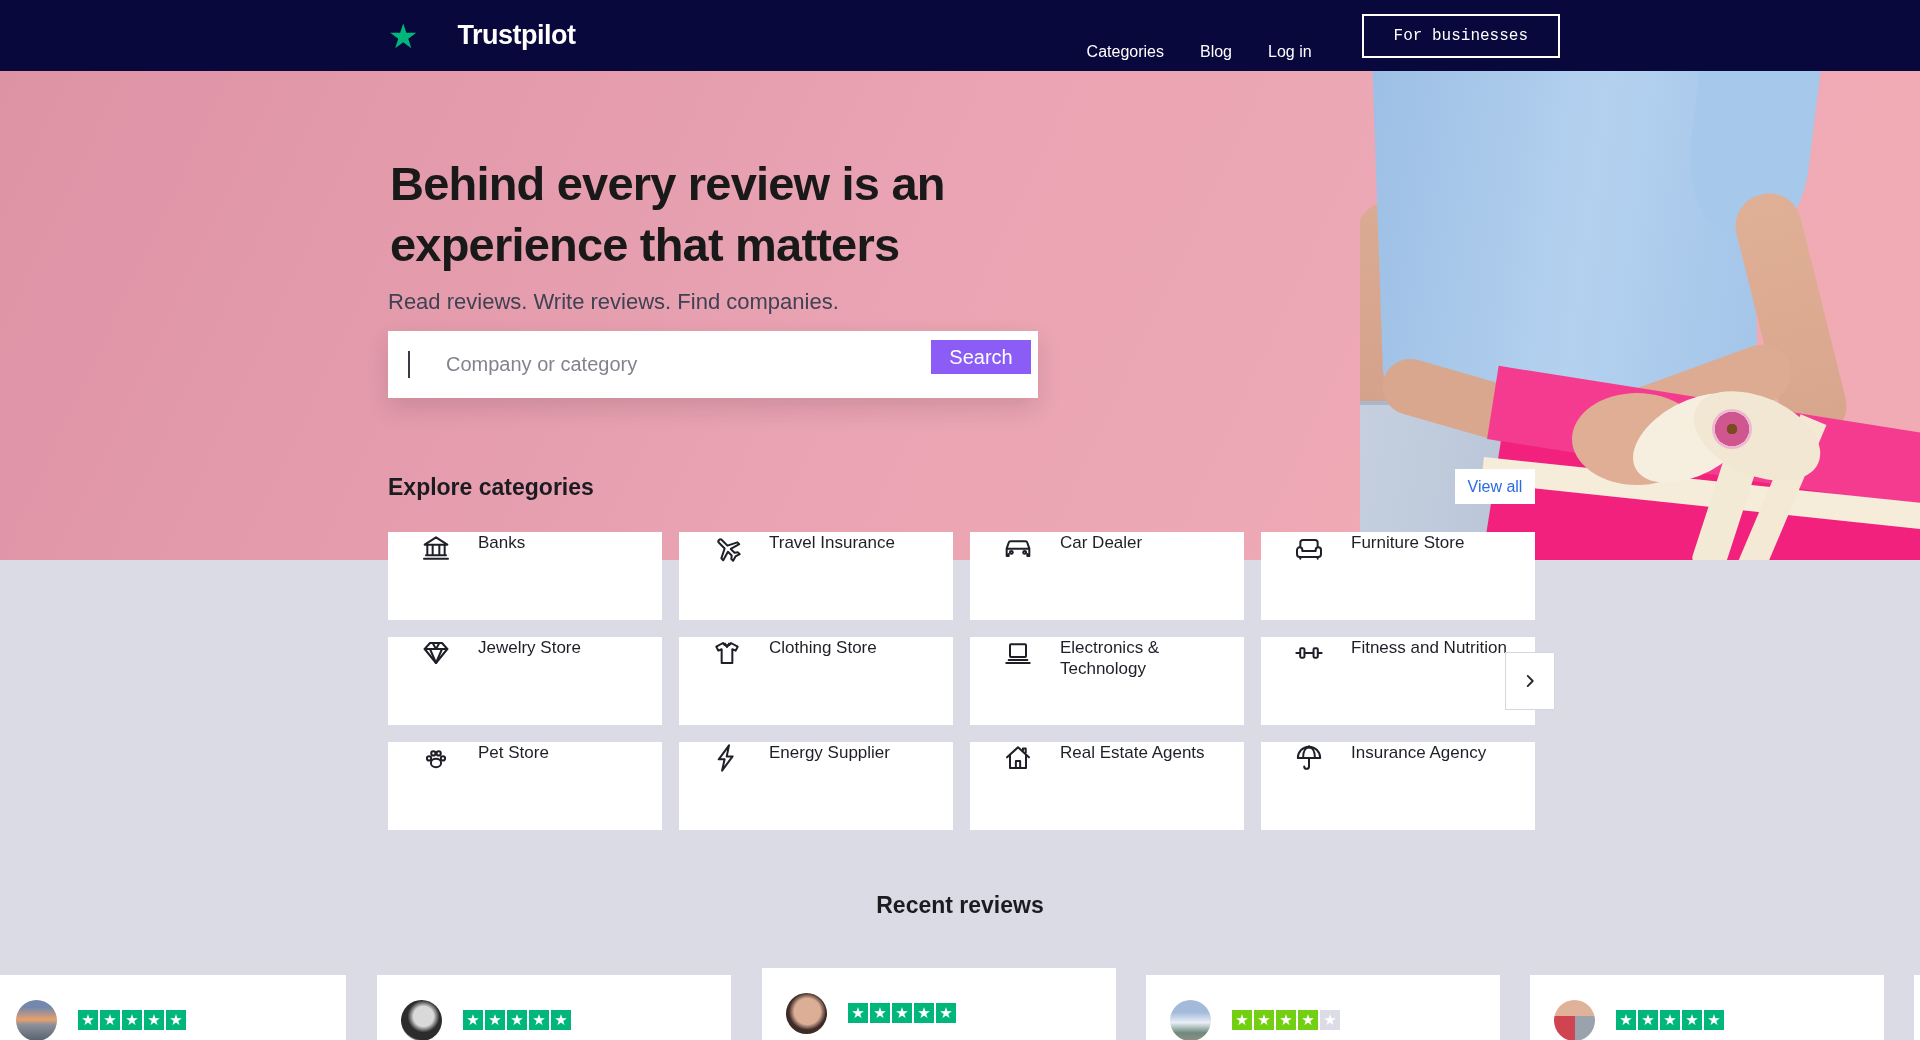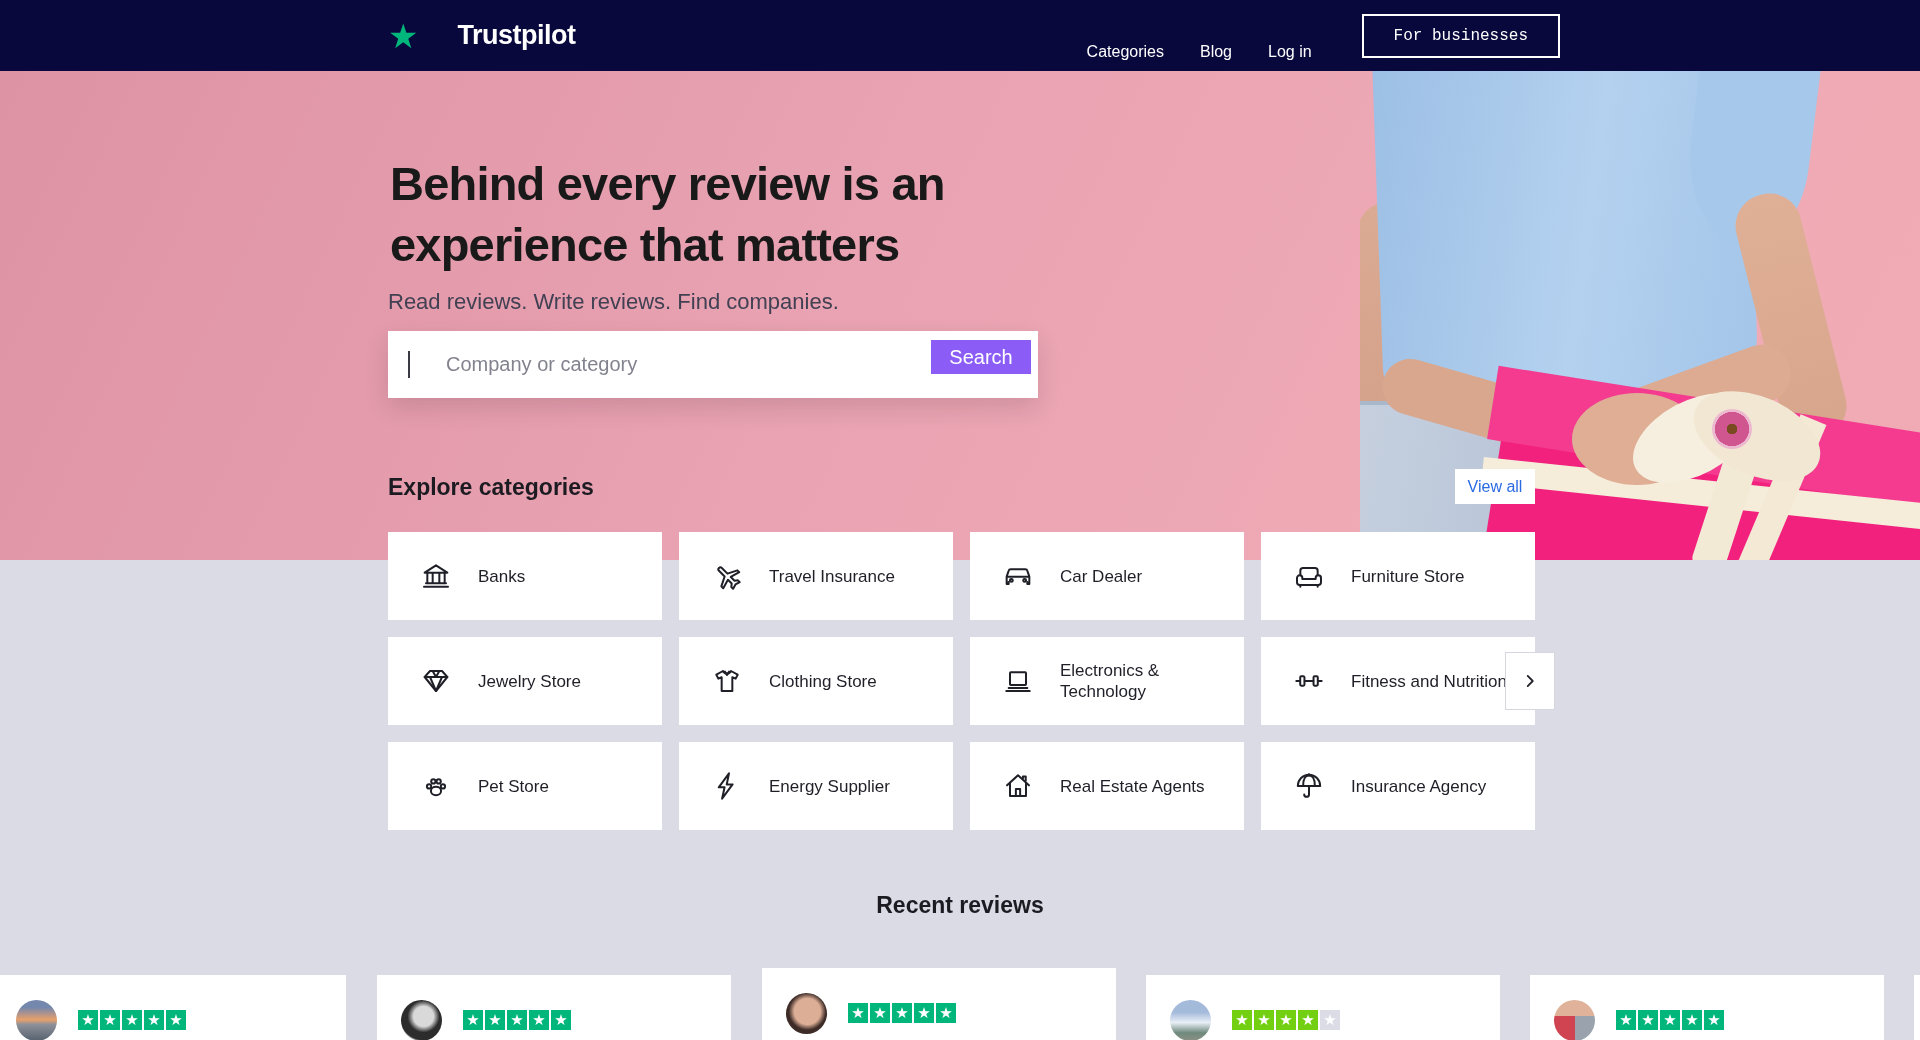--- a/index.html
+++ b/index.html
@@ -59,21 +59,21 @@
   .bow-tail { position:absolute; left:348px; top:380px; width:34px; height:120px; background:#f3ead6; transform:rotate(18deg); border-radius:8px; }
   .bow-flower { position:absolute; left:352px; top:338px; width:40px; height:40px; border-radius:50%;
                 background:radial-gradient(circle,#7a4a20 0 18%, #d0568f 19% 60%, #ecb9d0 61%); }
 
   
   .explore-h { position:absolute; left:388px; top:474px; font-size:23px; font-weight:bold; color:#1b1b21; z-index:30; }
   .view-all { position:absolute; left:1455px; top:469px; width:80px; height:35px; background:#ffffff; border:none;
               color:#2b6be2; font-size:16px; font-family:inherit; cursor:pointer; z-index:30; }
   .grid { position:absolute; left:388px; top:532px; width:1147px; z-index:30;
           display:grid; grid-template-columns:repeat(4,1fr); column-gap:17px; row-gap:17px; }
-  .card { background:#ffffff; height:88px; display:flex; align-items:center; padding-left:32px; cursor:pointer; }
+  .card { background:#ffffff; height:88px; display:flex; padding-left:32px; cursor:pointer; }
   .card .cicon { width:32px; height:32px; flex:0 0 32px; margin-right:26px; display:flex; align-items:center; }
   .card .clabel { font-size:17px; color:#1f1f28; line-height:21px; max-width:170px; }
   .cicon svg { width:32px; height:32px; stroke:#1f1f28; stroke-width:1.5; fill:none; stroke-linecap:round; stroke-linejoin:round; }
   .chevron-btn { position:absolute; left:1505px; top:652px; width:50px; height:58px; background:#ffffff;
                  border:1px solid #d6d6de; z-index:35; cursor:pointer; display:flex; align-items:center; justify-content:center; }
   .chevron-btn svg { width:22px; height:22px; stroke:#23232b; stroke-width:2; fill:none; stroke-linecap:round; stroke-linejoin:round; }
 
   
   .recent-h { position:absolute; left:0; top:892px; width:1920px; text-align:center;
               font-size:23px; font-weight:bold; color:#1b1b21; }

